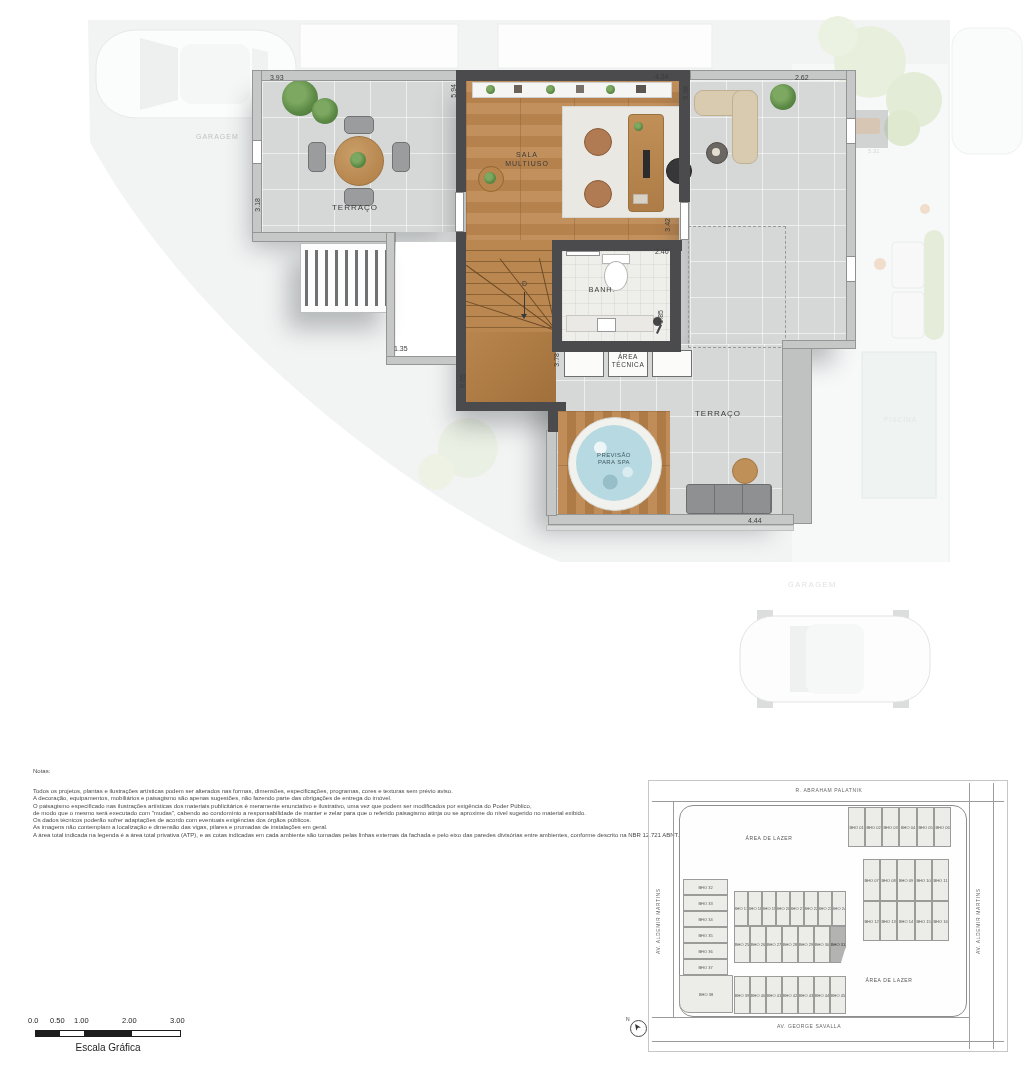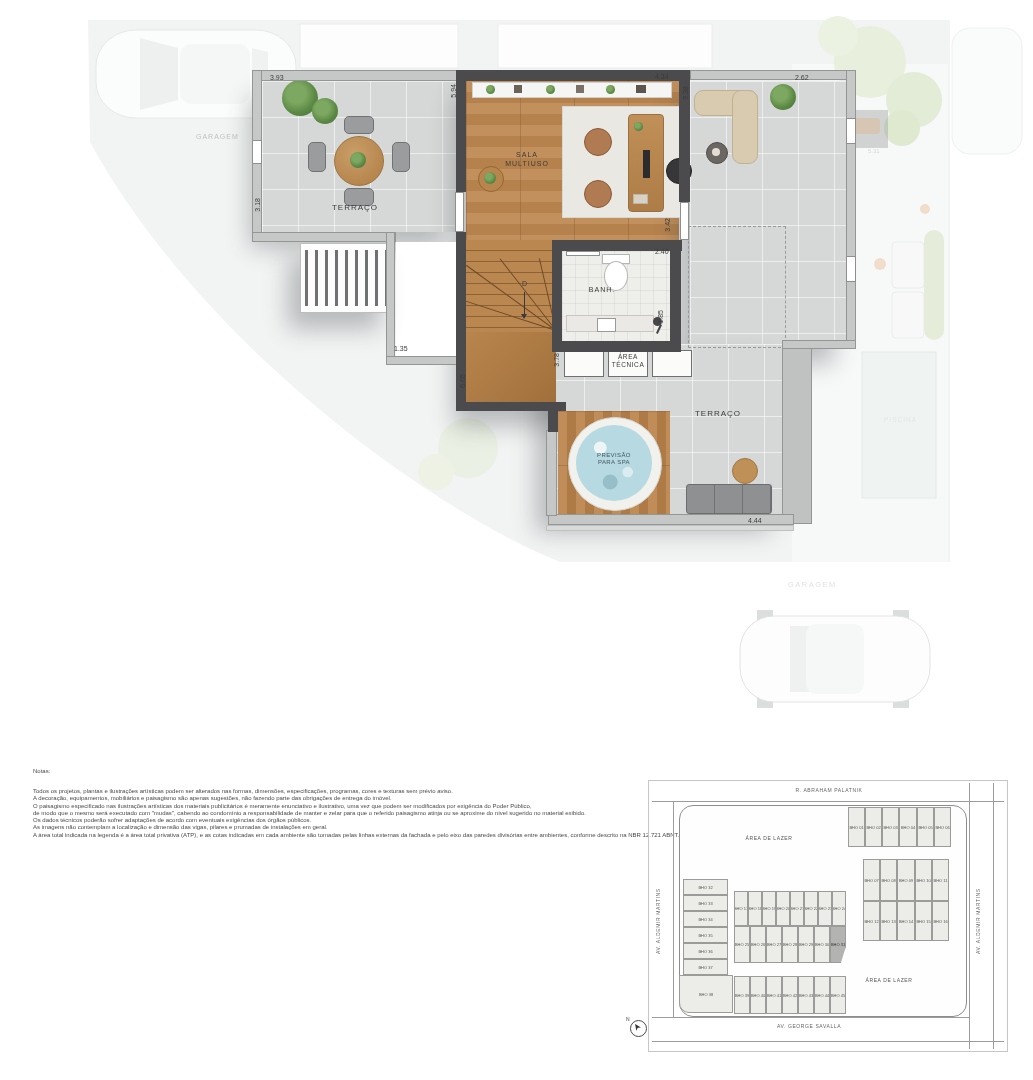--- a/index.html
+++ b/index.html
@@ -258,20 +258,29 @@
     <div class="nt">Notas:</div>
     <div class="nl">Todos os projetos, plantas e ilustrações artísticas podem ser alterados nas formas, dimensões, especificações, programas, cores e texturas sem prévio aviso.</div>
     <div class="nl">A decoração, equipamentos, mobiliários e paisagismo são apenas sugestões, não fazendo parte das obrigações de entrega do imóvel.</div>
     <div class="nl">O paisagismo especificado nas ilustrações artísticas dos materiais publicitários é meramente enunciativo e ilustrativo, uma vez que podem ser modificados por exigência do Poder Público,</div>
     <div class="nl">de modo que o mesmo será executado com "mudas", cabendo ao condomínio a responsabilidade de manter e zelar para que o referido paisagismo atinja ou se aproxime do nível sugerido no material exibido.</div>
     <div class="nl">Os dados técnicos poderão sofrer adaptações de acordo com eventuais exigências dos órgãos públicos.</div>
     <div class="nl">As imagens não contemplam a localização e dimensão das vigas, pilares e prumadas de instalações em geral.</div>
     <div class="nl">A área total indicada na legenda é a área total privativa (ATP), e as cotas indicadas em cada ambiente são tomadas pelas linhas externas da fachada e pelo eixo das paredes divisórias entre ambientes, conforme descrito na NBR 12.721 ABNT.</div>
   </div>
 
+  <div id="scalebar">
+    <span class="tick" style="left:0">0.0</span>
+    <span class="tick" style="left:22px">0.50</span>
+    <span class="tick" style="left:46px">1.00</span>
+    <span class="tick" style="left:94px">2.00</span>
+    <span class="tick" style="left:142px">3.00</span>
+    <div class="bar"></div>
+    <div class="cap">Escala Gráfica</div>
+  </div>
 
   <div id="siteplan">
     <div class="street" style="left:90px;top:6px;width:180px">R. ABRAHAM PALATNIK</div>
     <div class="street" style="left:60px;top:242px;width:200px">AV. GEORGE SAVALLA</div>
     <div class="street vstreet" style="left:6px;top:80px;height:120px">AV. ALDEMIR MARTINS</div>
     <div class="street vstreet" style="left:326px;top:80px;height:120px">AV. ALDEMIR MARTINS</div>
     <div class="ln" style="left:3px;top:20px;width:352px;height:1px"></div>
     <div class="ln" style="left:24px;top:20px;width:1px;height:216px"></div>
     <div class="ln" style="left:320px;top:2px;width:1px;height:266px"></div>
     <div class="ln" style="left:344px;top:2px;width:1px;height:266px"></div>

